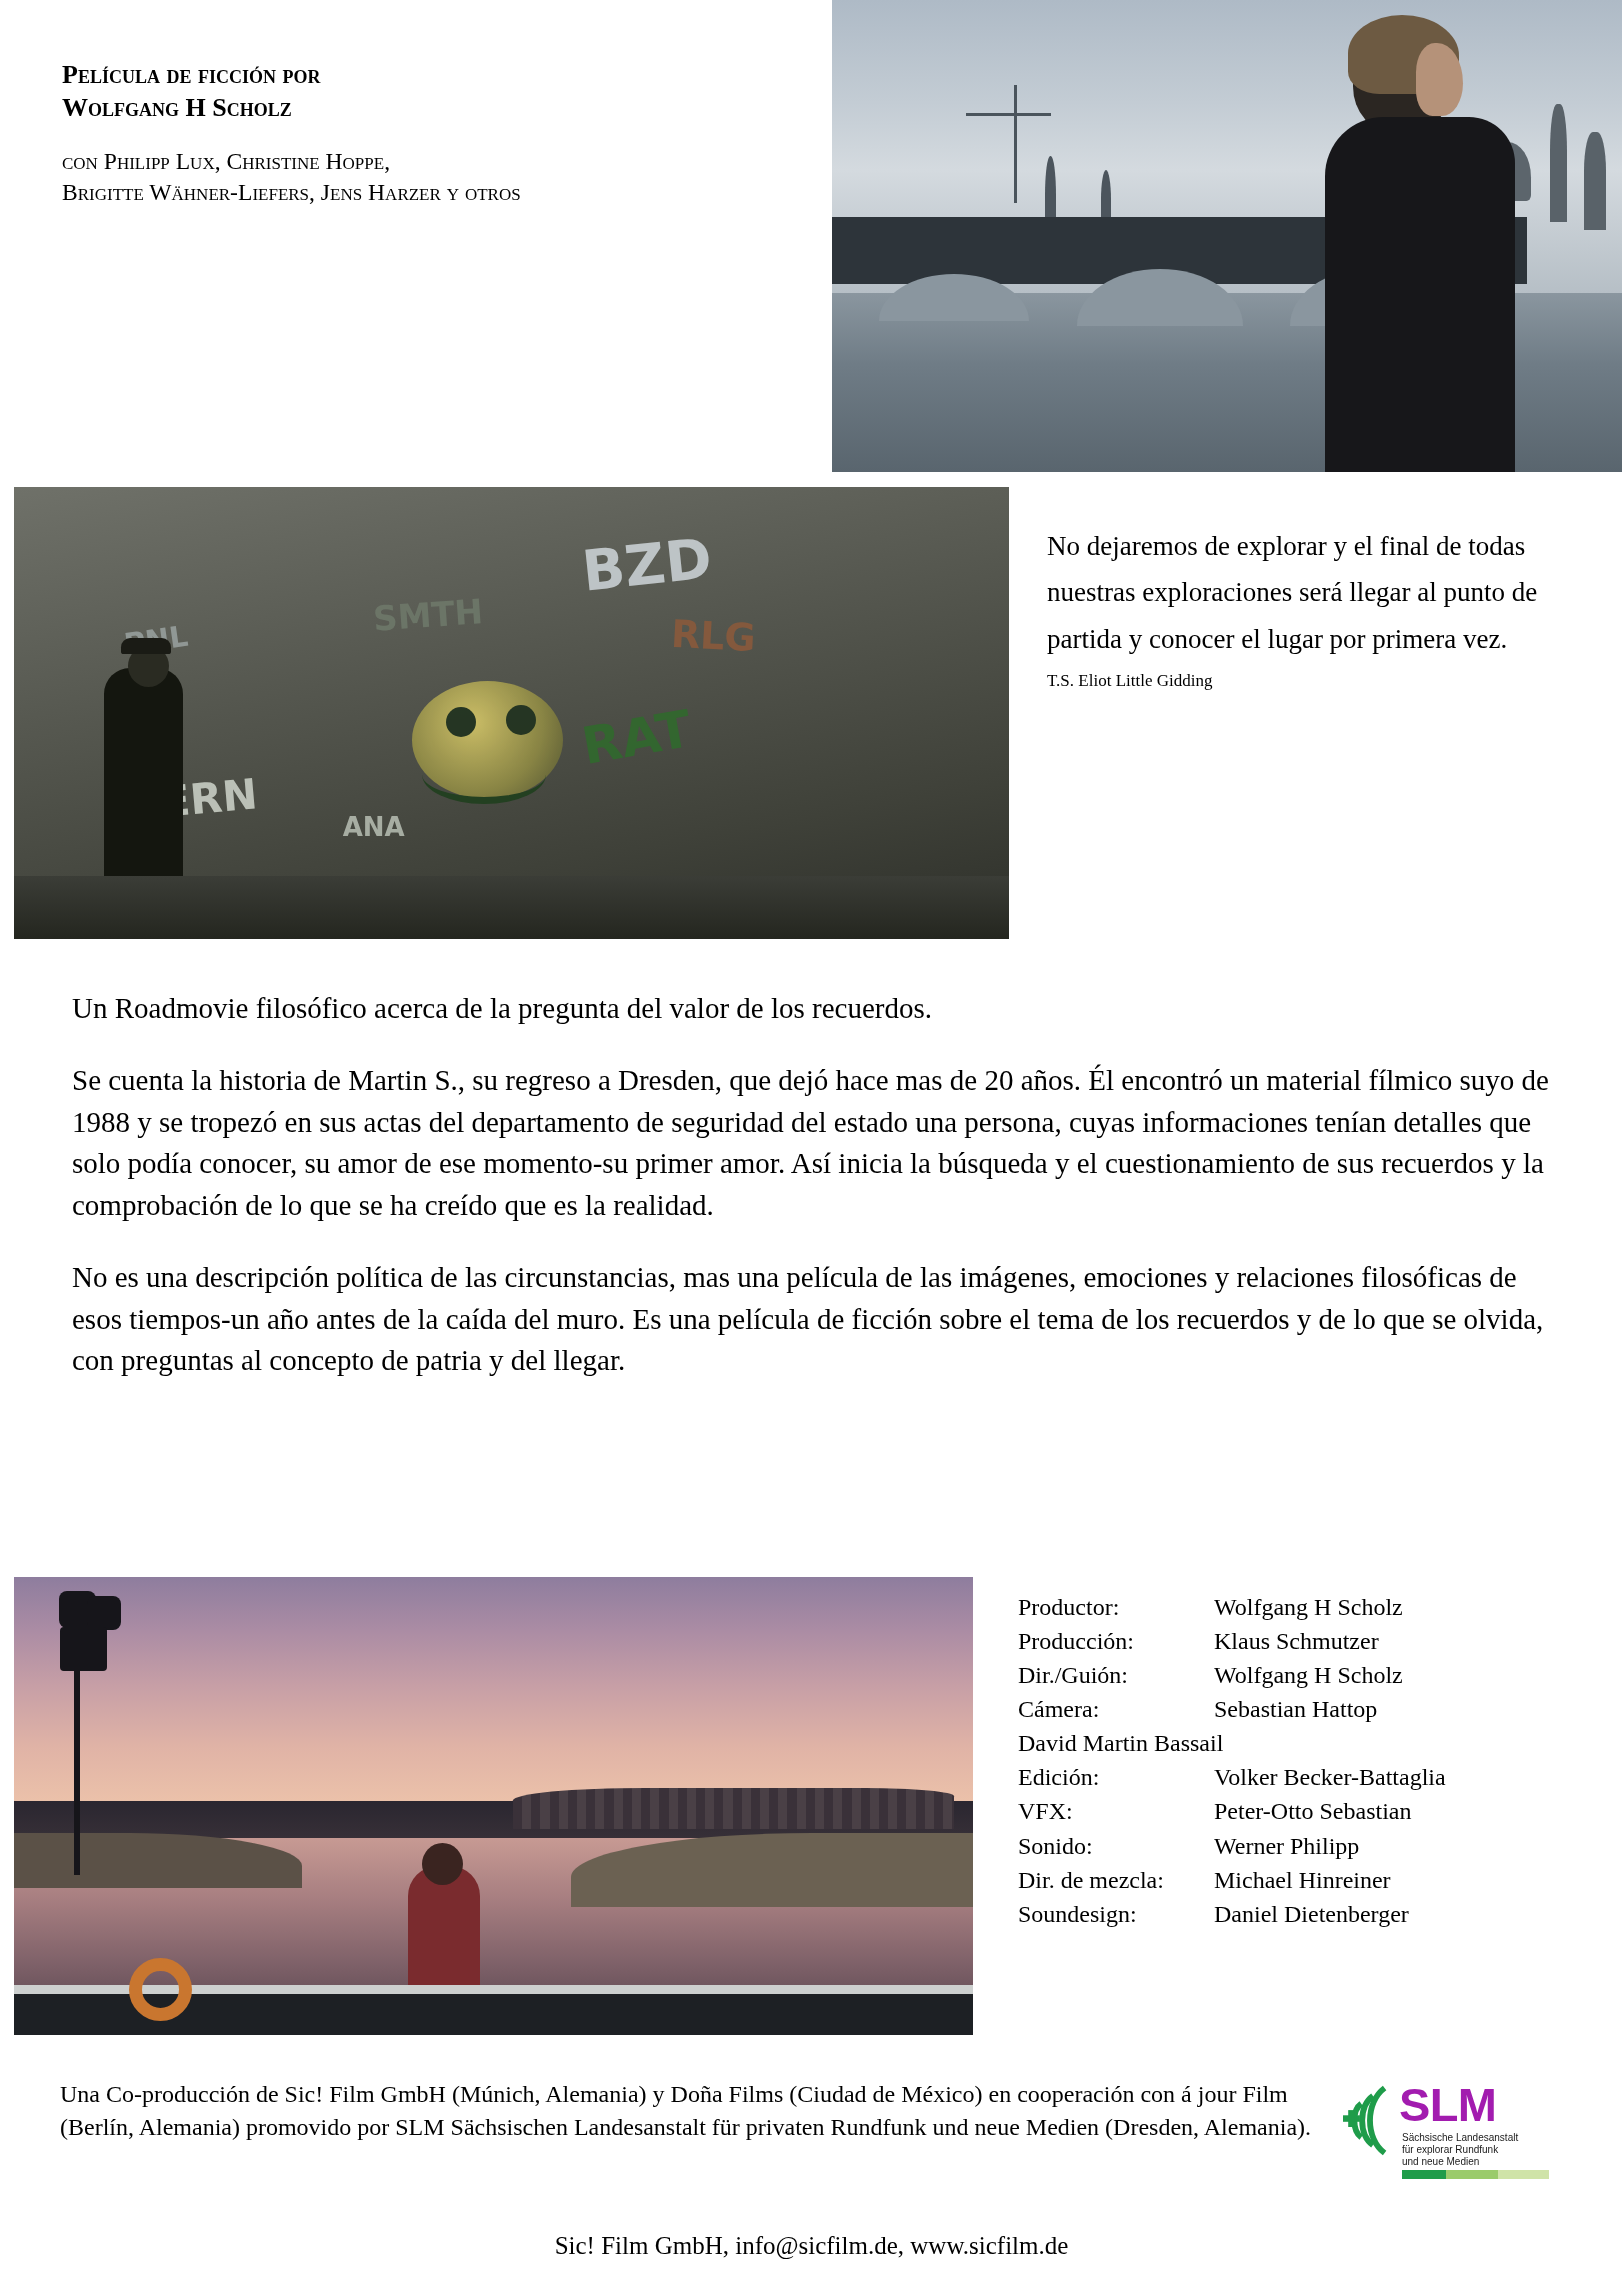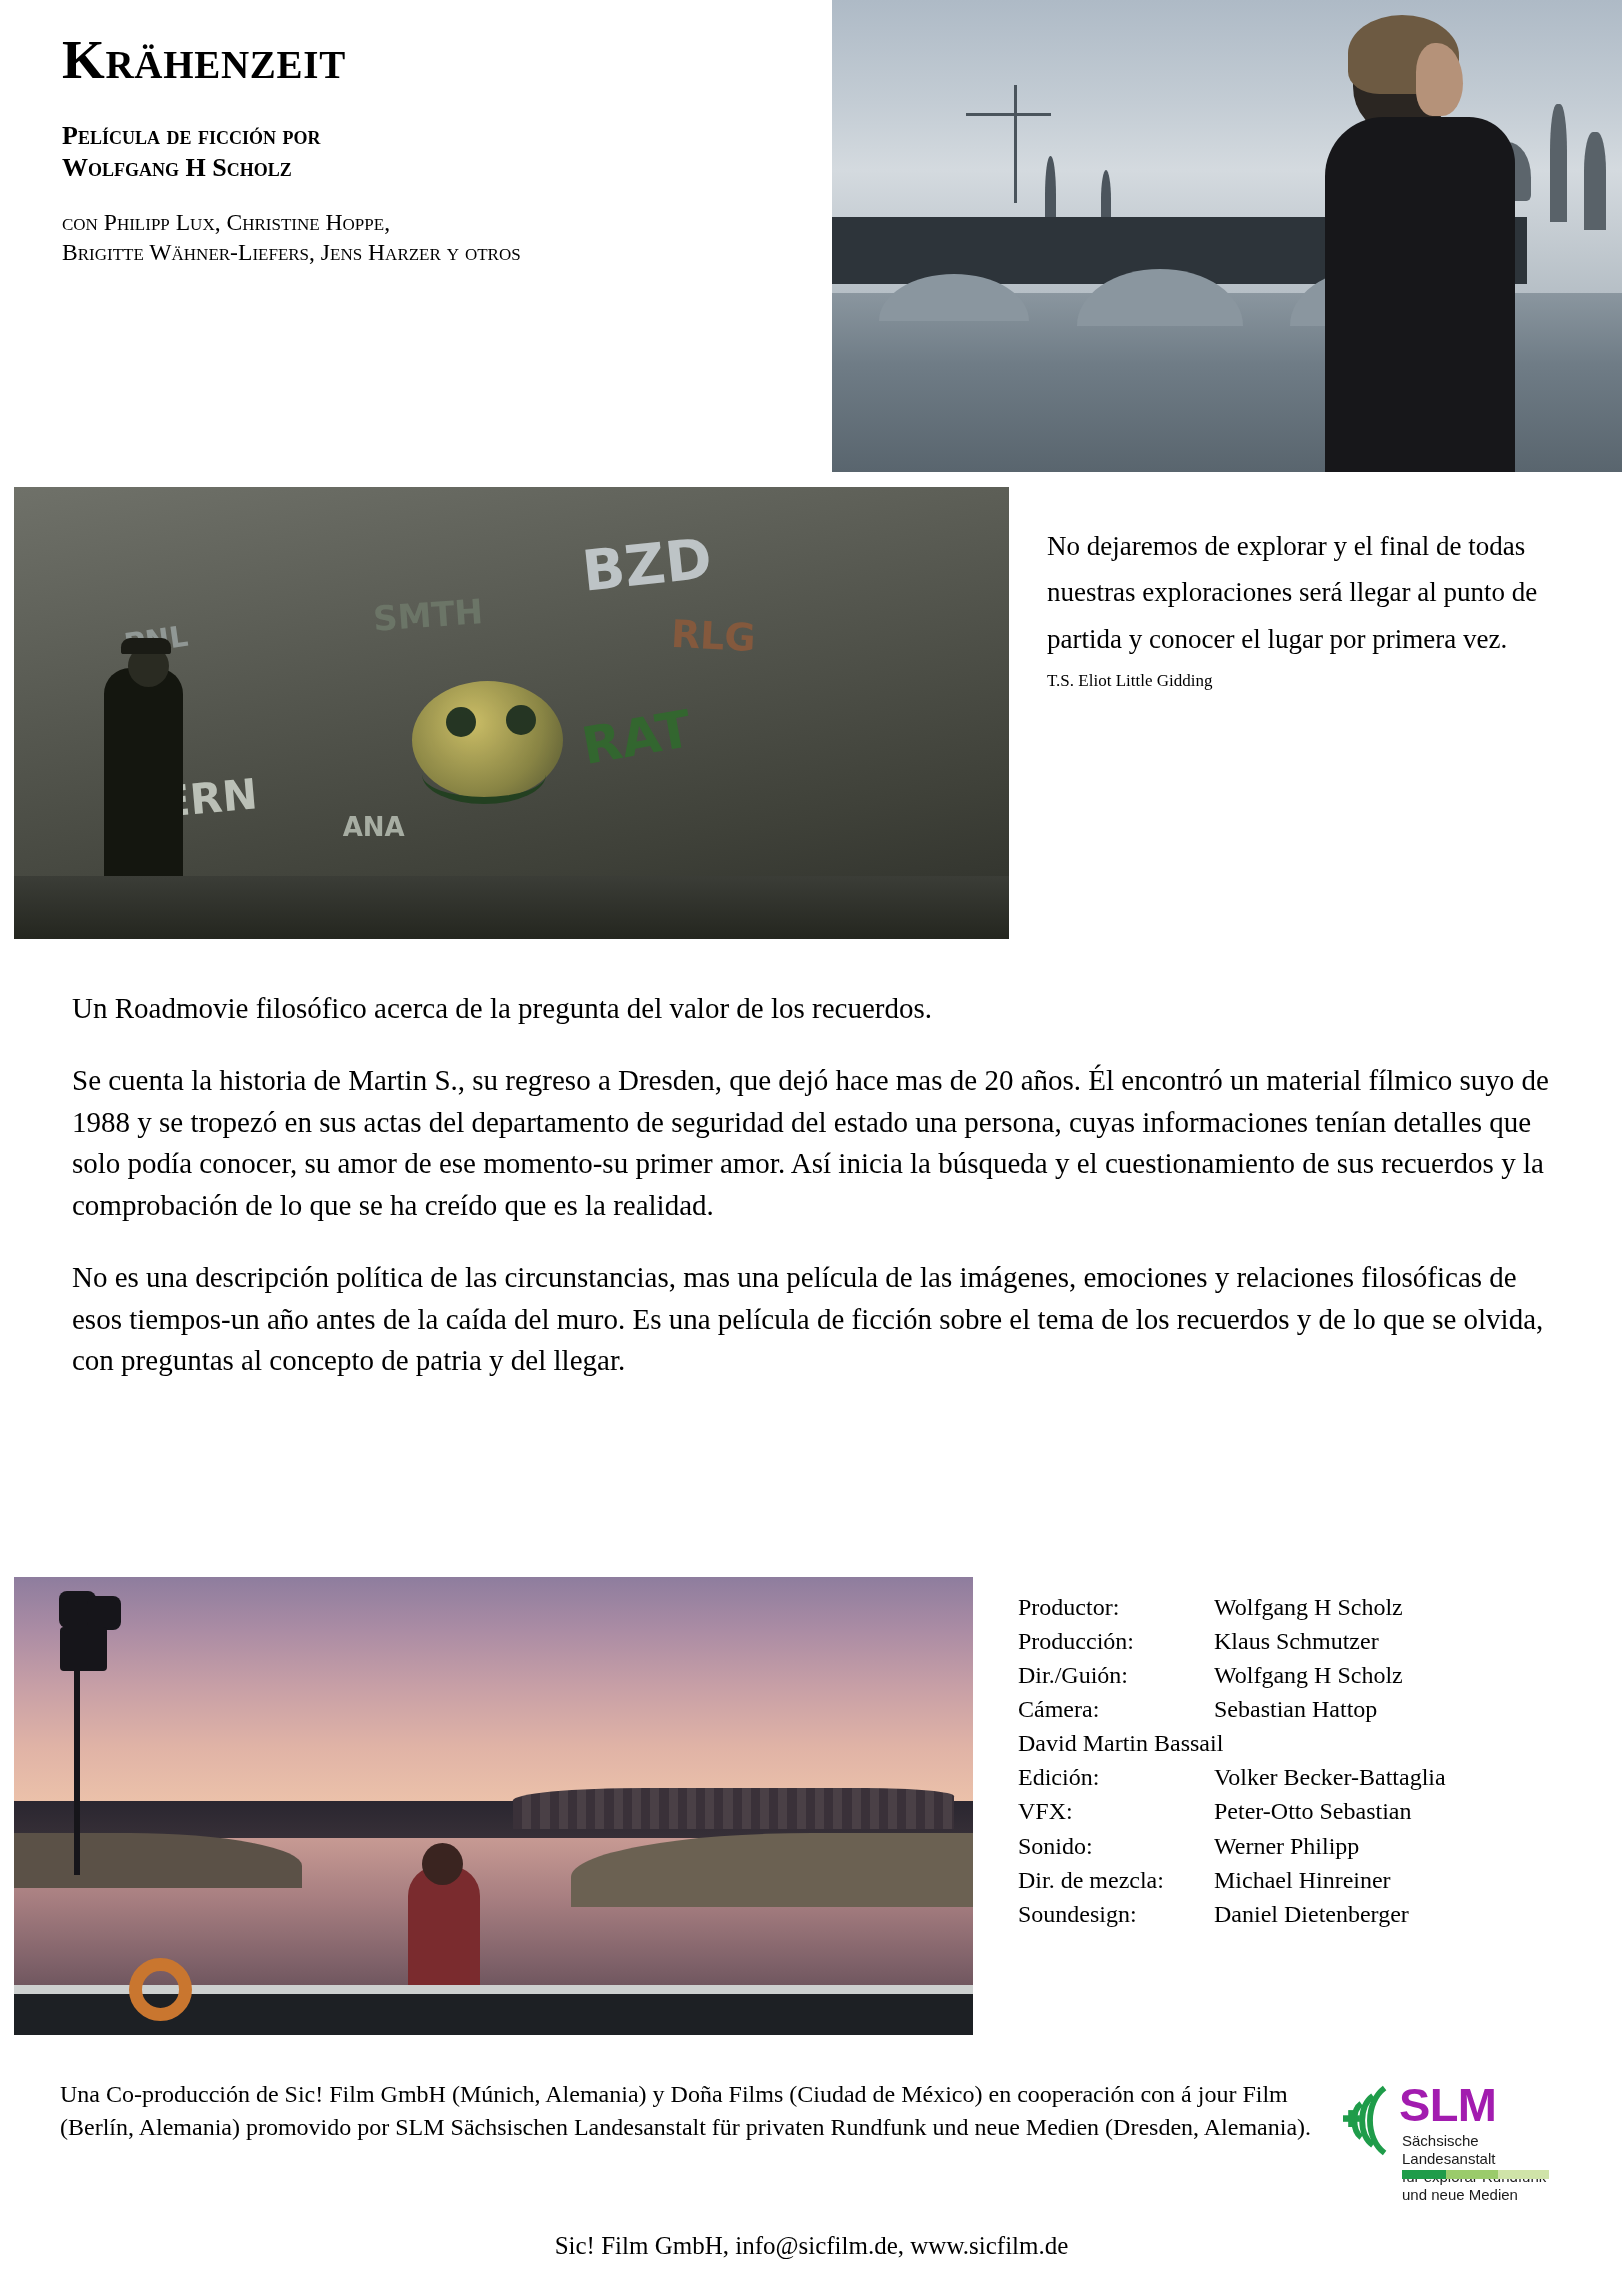--- a/index.html
+++ b/index.html
@@ -361,21 +361,21 @@
     font-weight: bold;
     font-size: 47px;
     color: #a21caf;
     letter-spacing: -0.7px;
   }
   .slm-sub {
     position: absolute;
     left: 59px; top: 60px;
     width: 151px;
     font-family: "Liberation Sans", sans-serif;
-    font-size: 15px;
+    font-size: 10px;
     color: #1a1a1a;
     line-height: 1.2;
   }
   .slm-bar {
     position:absolute; left: 59px; top: 98px; width: 147px; height: 9.2px;
     background: linear-gradient(to right, #1f9c4a 0 30%, #9acb6b 30% 65%, #cfe3a8 65% 100%);
   }
 </style>
 </head>
 <body>
@@ -398,21 +398,20 @@
     <div class="hp-arch a3"></div>
     <div class="hp-figure">
       <div class="hp-head"></div>
       <div class="hp-hair"></div>
       <div class="hp-face"></div>
       <div class="hp-body"></div>
     </div>
   </div>
 
   <div class="title-block">
-    <div class="title-line2">Krähenzeit</div>
     <div class="subtitle">
       <div>Película de ficción por</div>
       <div>Wolfgang H Scholz</div>
     </div>
     <div class="cast">
       <div>con Philipp Lux, Christine Hoppe,</div>
       <div>Brigitte Wähner-Liefers, Jens Harzer y otros</div>
     </div>
   </div>
 </div>

